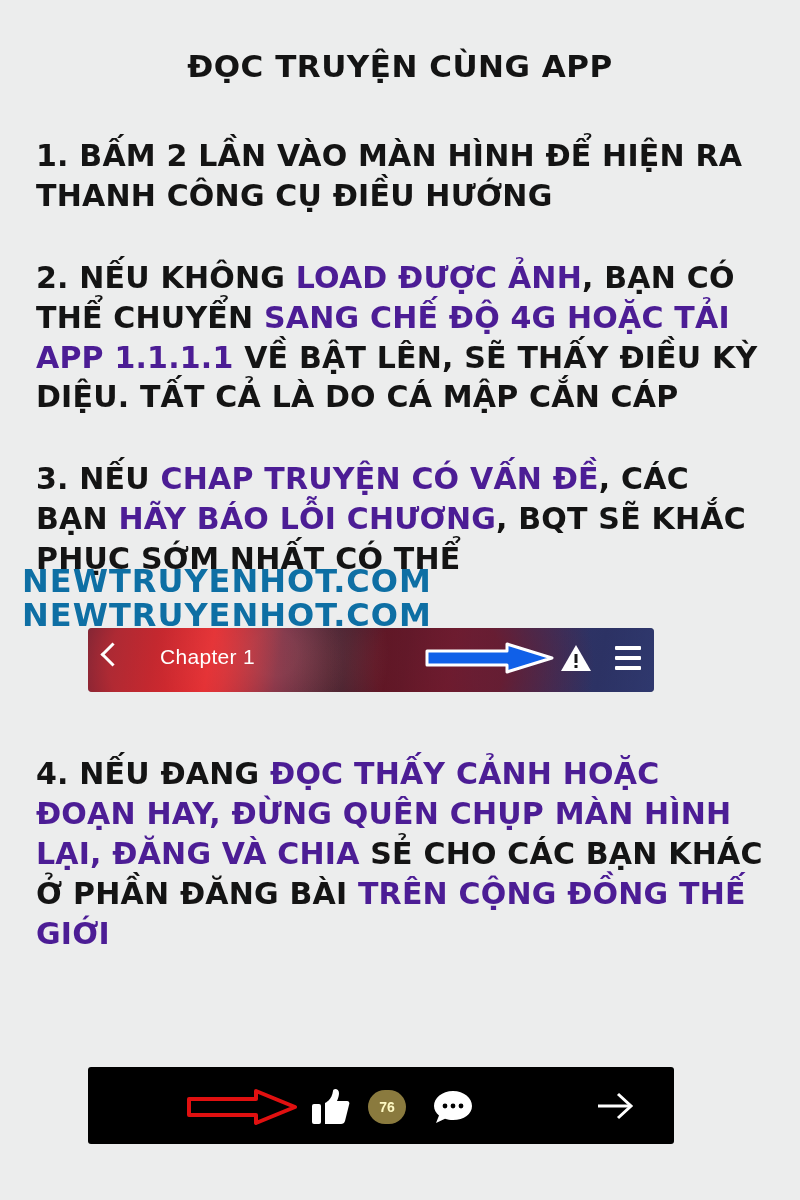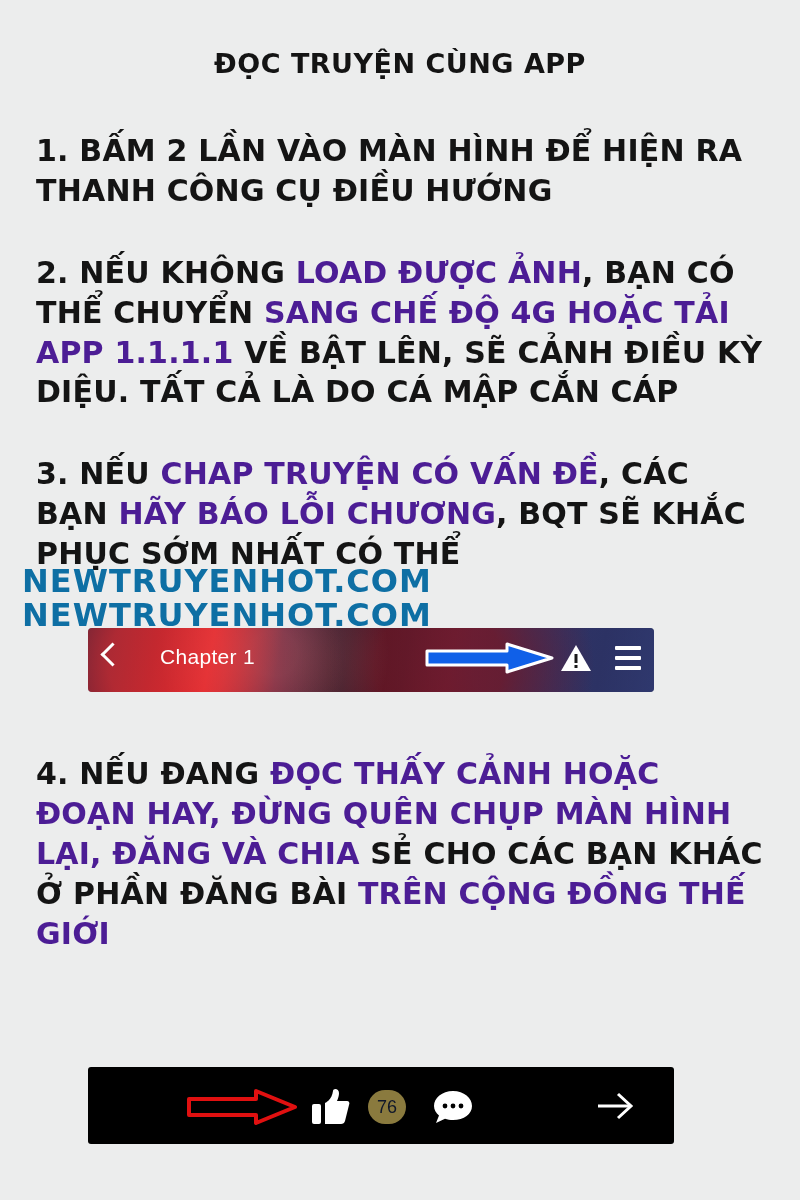--- a/index.html
+++ b/index.html
@@ -15,21 +15,21 @@
     overflow: hidden;
   }
   .page {
     position: absolute;
     inset: 0;
     background: #eceded;
   }
 
   .title {
     text-align: center;
-    font-size: 27px;
+    font-size: 31px;
     font-weight: bold;
     letter-spacing: 0.5px;
     color: #141414;
     margin-top: 48px;
   }
 
   .body-block {
     margin: 16px 36px;
     color: #141414;
   }
@@ -159,23 +159,23 @@
     height: 40px;
   }
   .like-count {
     position: absolute;
     left: 280px;
     top: 23px;
     width: 38px;
     height: 34px;
     border-radius: 17px;
     background: #8a7a3e;
-    color: #0f172a;
-    font-size: 18px;
-    font-weight: normal;
+    color: #fef9c3;
+    font-size: 14px;
+    font-weight: bold;
     font-family: "Liberation Sans", sans-serif;
     display: flex;
     align-items: center;
     justify-content: center;
   }
   .comment-icon {
     position: absolute;
     left: 344px;
     top: 22px;
     width: 42px;
@@ -195,21 +195,21 @@
 <div class="page">
 
   <div class="title">ĐỌC TRUYỆN CÙNG APP</div>
 
   <div class="body-block">
     <div class="para first">
       <span>1. BẤM 2 LẦN VÀO MÀN HÌNH ĐỂ HIỆN RA THANH CÔNG CỤ ĐIỀU HƯỚNG</span>
     </div>
 
     <div class="para">
-      <span>2. NẾU KHÔNG </span><span class="red">LOAD ĐƯỢC ẢNH</span><span>, BẠN CÓ THỂ CHUYỂN </span><span class="red">SANG CHẾ ĐỘ 4G HOẶC TẢI APP 1.1.1.1</span><span> VỀ BẬT LÊN, SẼ CẢNH ĐIỀU KỲ DIỆU. TẤT CẢ LÀ DO CÁ MẬP CẮN CÁP</span>
+      <span>2. NẾU KHÔNG </span><span class="red">LOAD ĐƯỢC ẢNH</span><span>, BẠN CÓ THỂ CHUYỂN </span><span class="red">SANG CHẾ ĐỘ 4G HOẶC TẢI APP 1.1.1.1</span><span> VỀ BẬT LÊN, SẼ THẤY ĐIỀU KỲ DIỆU. TẤT CẢ LÀ DO CÁ MẬP CẮN CÁP</span>
     </div>
 
     <div class="para">
       <span>3. NẾU </span><span class="red">CHAP TRUYỆN CÓ VẤN ĐỀ</span><span>, CÁC BẠN </span><span class="red">HÃY BÁO LỖI CHƯƠNG</span><span>, BQT SẼ KHẮC PHỤC SỚM NHẤT CÓ THỂ</span>
     </div>
   </div>
 
   <div class="watermark">
     <span>NEWTRUYENHOT.COM</span>
     <span class="wm2">NEWTRUYENHOT.COM</span>

